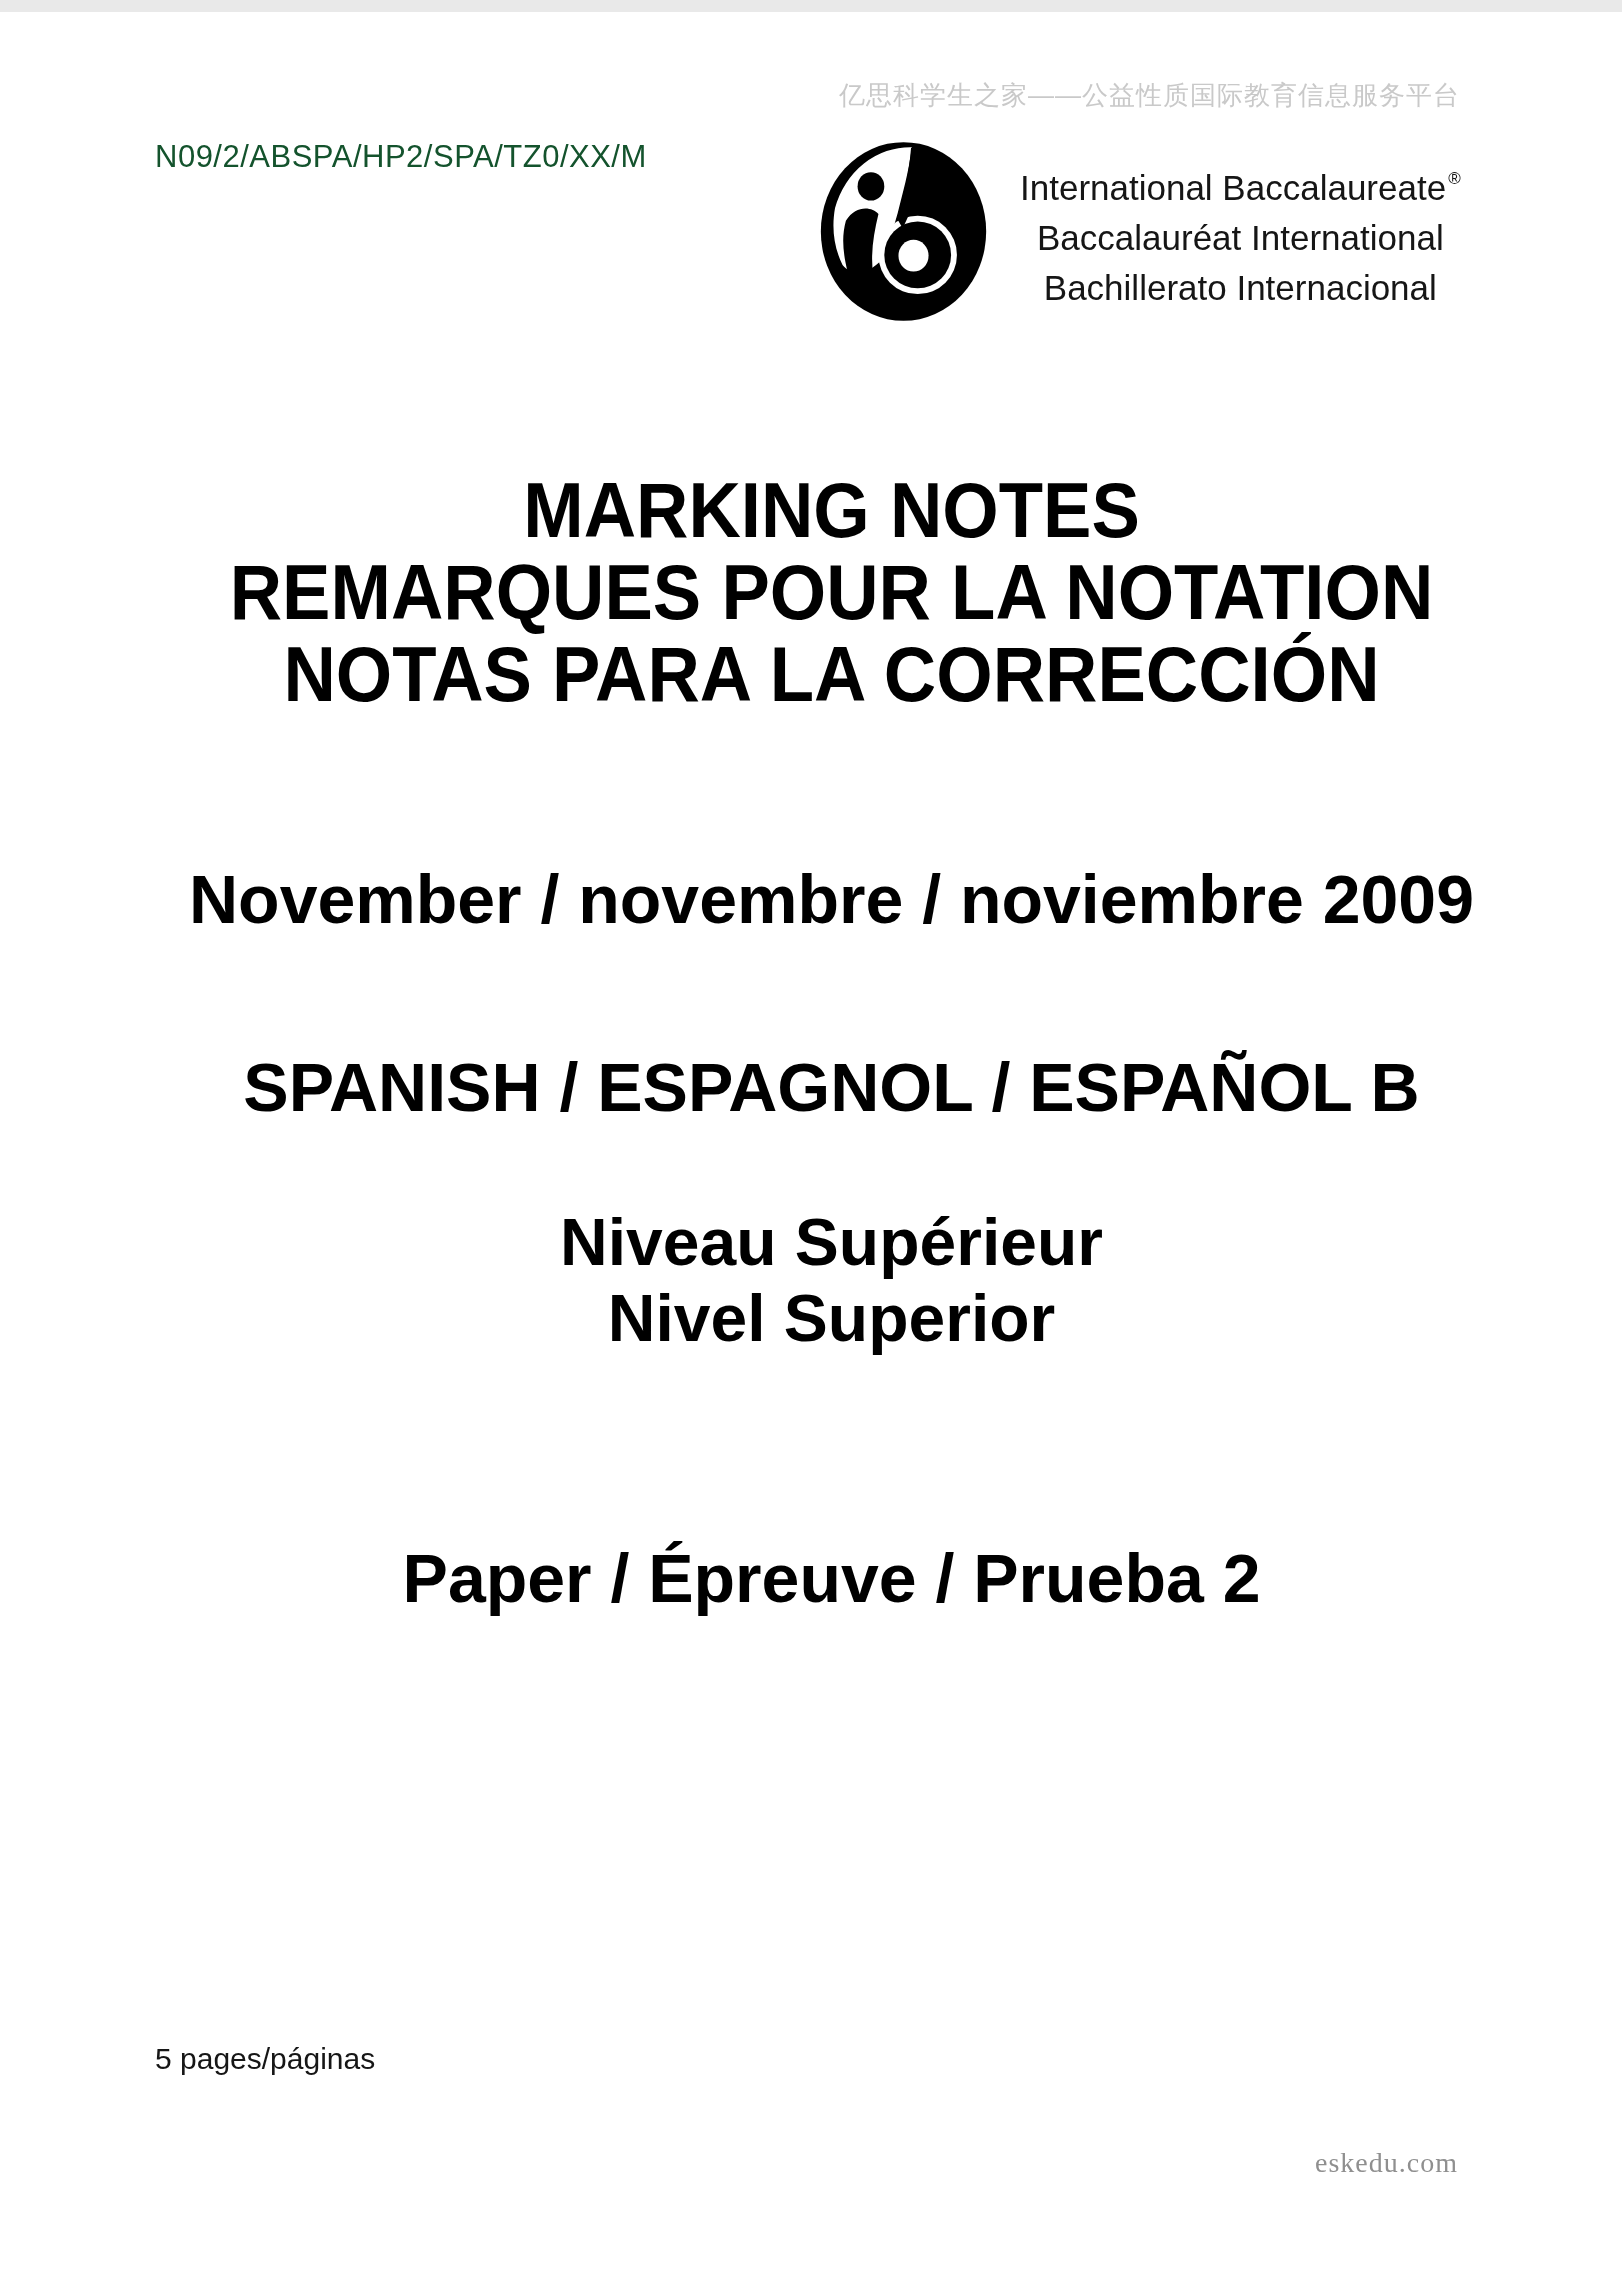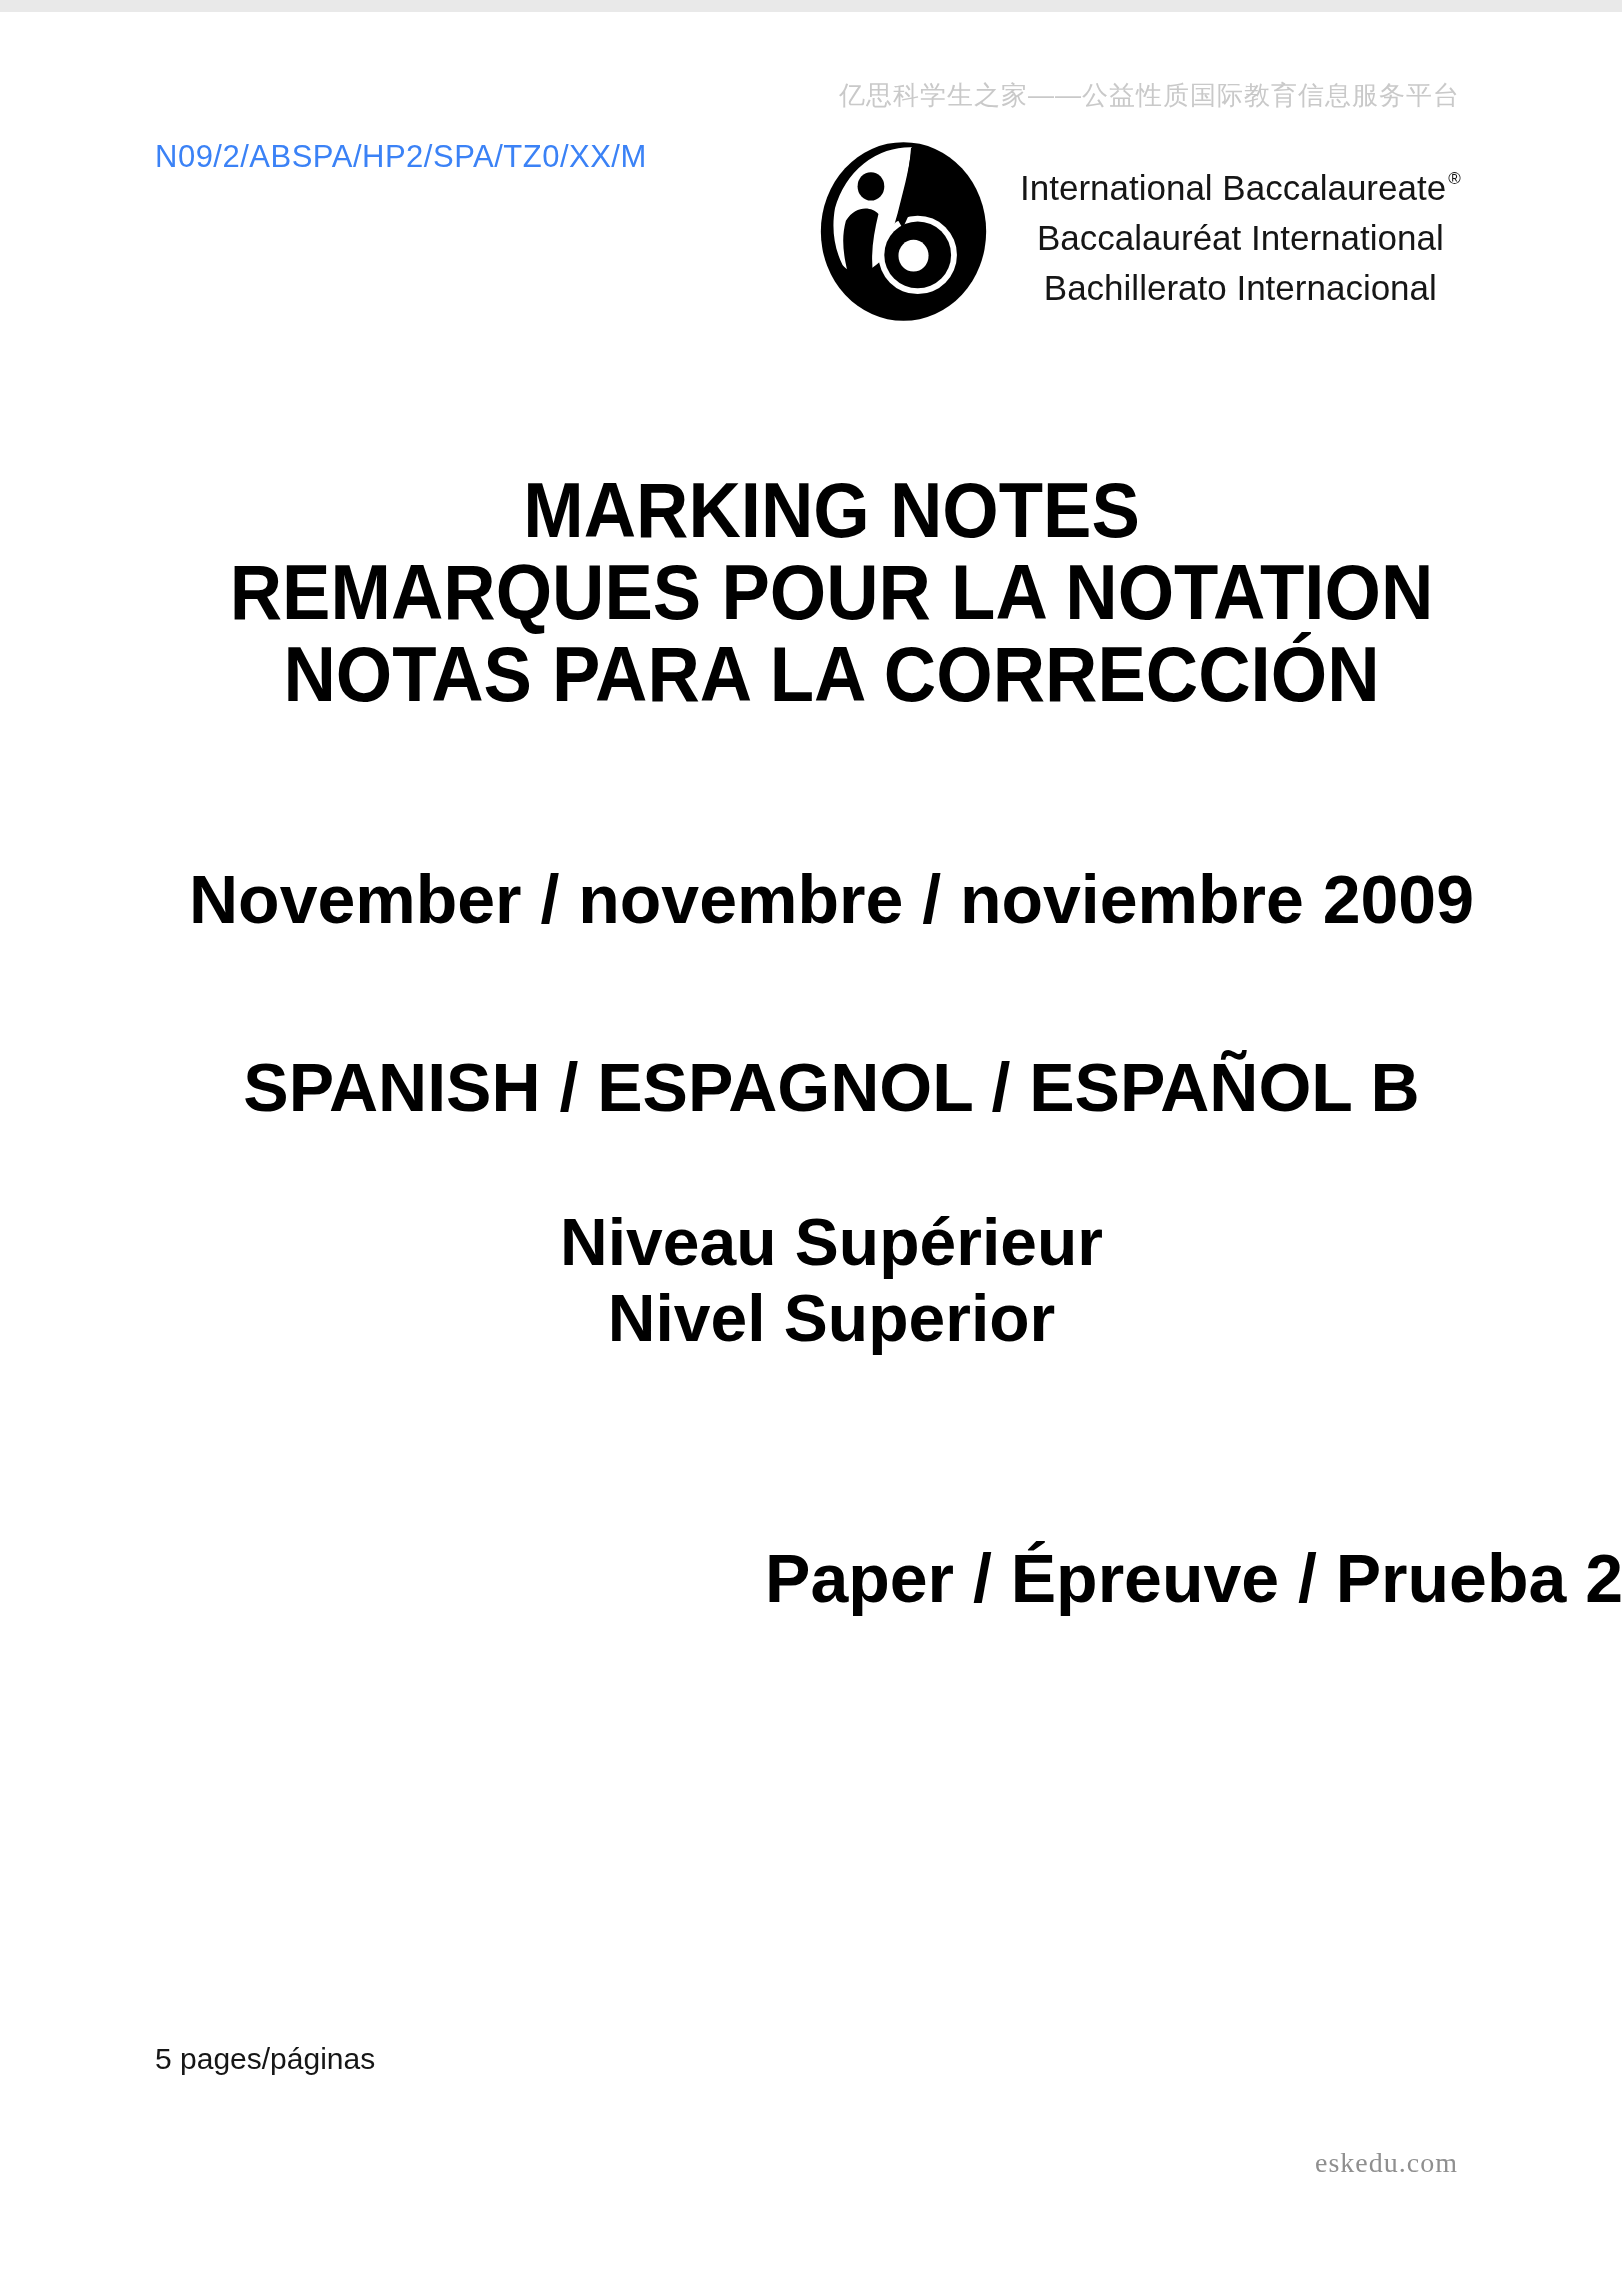--- a/index.html
+++ b/index.html
@@ -30,21 +30,21 @@
     white-space: nowrap;
   }
 
   
   .paper-code {
     position: absolute;
     left: 155px;
     top: 127px;
     font-size: 31px;
     letter-spacing: 0.5px;
-    color: #3b82f6;
+    color: #14532d;
     white-space: nowrap;
   }
 
   
   .logo-mark {
     position: absolute;
     left: 820px;
     top: 128px;
     width: 167px;
     height: 183px;
@@ -78,21 +78,21 @@
   .title-block {
     top: 457px;
     font-size: 78px;
     line-height: 82px;
     transform: scaleX(0.93);
     transform-origin: center top;
   }
   .session-line { top: 847px; font-size: 68px; line-height: 80px; }
   .subject-line { top: 1035px; font-size: 68px; line-height: 80px; }
   .level-block  { top: 1192px; font-size: 66px; line-height: 76px; }
-  .paper-line   { top: 1526px; font-size: 68px; line-height: 80px; text-align: right; }
+  .paper-line   { top: 1526px; font-size: 68px; line-height: 80px; }
 
   
   .page-count {
     position: absolute;
     left: 155px;
     top: 2030px;
     font-size: 30px;
     color: #161616;
   }
   .site-mark {

